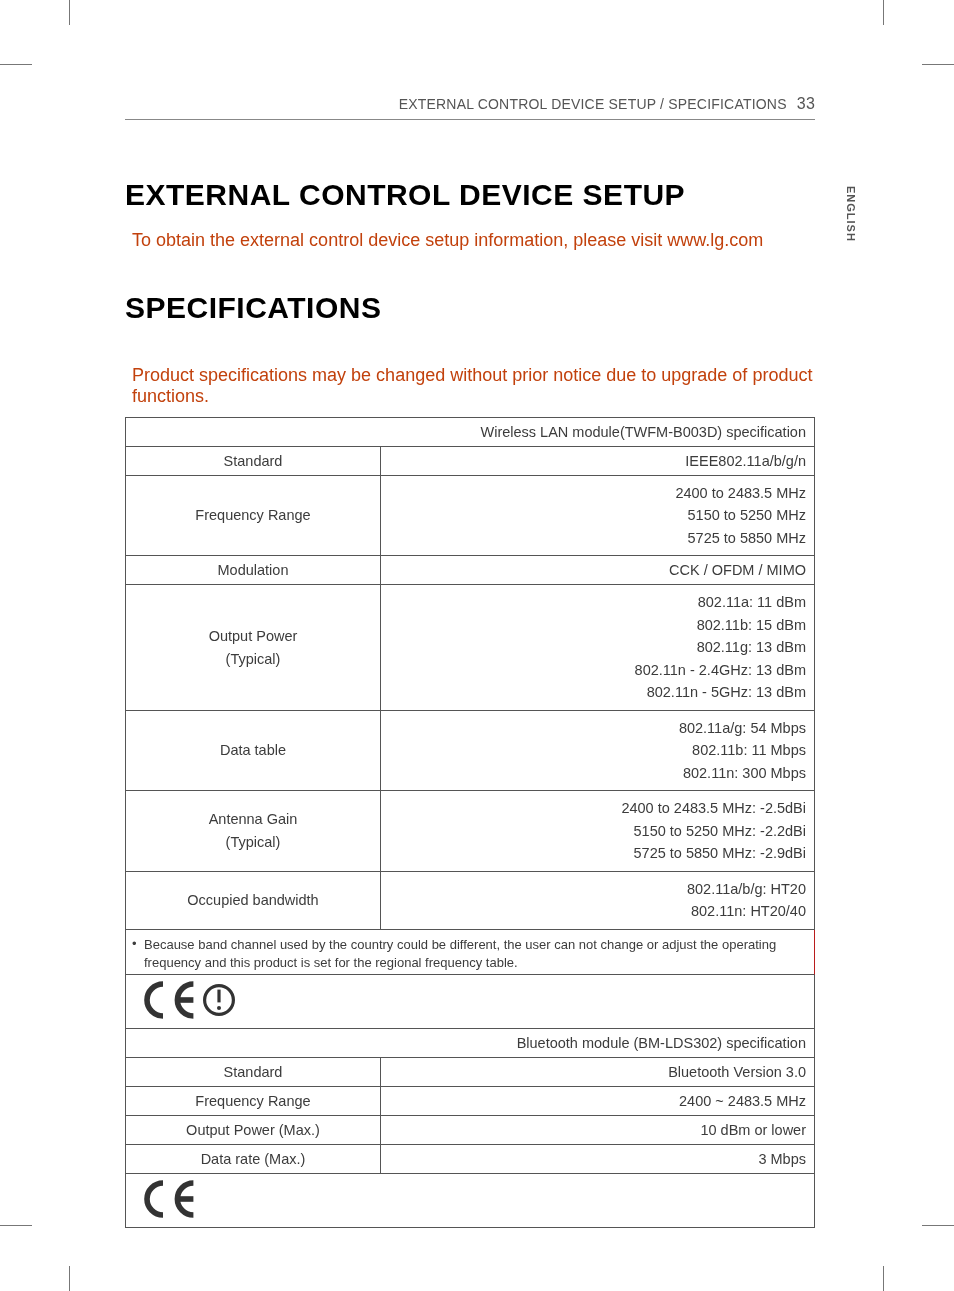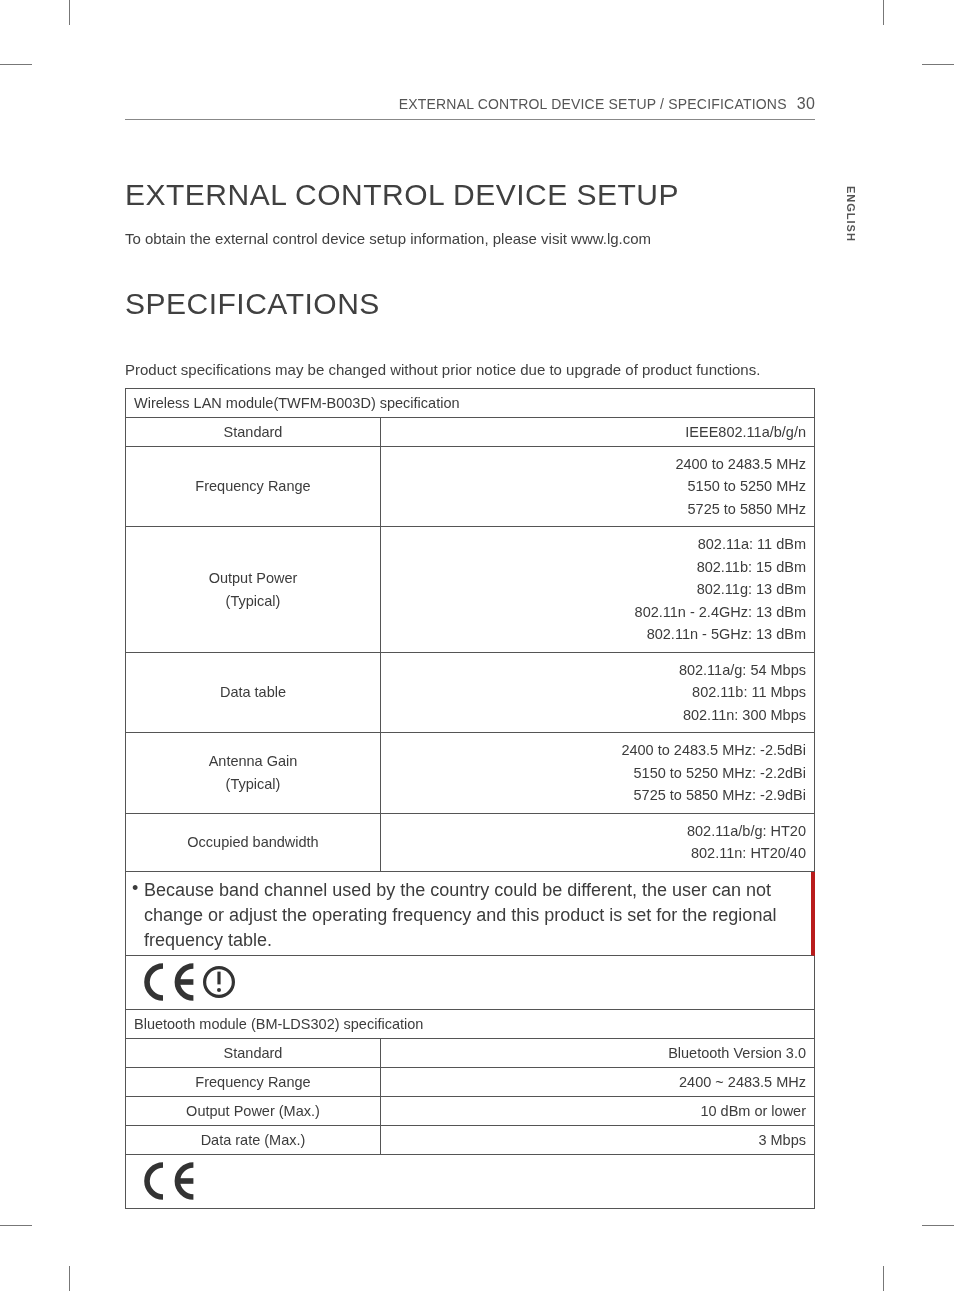--- a/index.html
+++ b/index.html
@@ -43,58 +43,58 @@
     top: 186px;
     writing-mode: vertical-rl;
     font-size: 11px;
     font-weight: bold;
     letter-spacing: 1px;
     color: #555;
   }
 
   h1 {
     font-size: 30px;
-    font-weight: normal;
-    color: #404040;
+    font-weight: bold;
+    color: #000000;
     margin: 58px 0 18px 0;
     letter-spacing: 0.5px;
   }
   .body-text {
-    font-size: 15px;
-    color: #404040;
-    margin: 18px 0 10px 0;
+    font-size: 18px;
+    color: #c2410c;
+    margin: 18px 0 10px 7px;
   }
 
   table.spec {
     width: 100%;
     border-collapse: collapse;
     margin-top: 8px;
   }
   table.spec th, table.spec td {
     border: 1px solid #555;
     font-size: 14.5px;
     color: #3c3c3c;
     font-weight: normal;
     padding: 6px 8px;
     vertical-align: middle;
   }
   table.spec th {
-    text-align: left;
+    text-align: right;
     font-weight: normal;
   }
   table.spec td.label { width: 255px; text-align: center; }
   table.spec td.val   { text-align: right; }
   .multi { line-height: 1.55; }
 
   .note {
-    font-size: 18px;
+    font-size: 13px;
     color: #3c3c3c;
     padding: 6px 14px 2px 6px;
     border-left: 1px solid #555;
-    border-right: 4px solid #b91c1c;
+    border-right: 1px solid #b91c1c;
     border-bottom: 1px solid #555;
   }
   .note .bullet { display:inline-block; width: 12px; }
   .note .txt { display:inline-block; width: calc(100% - 18px); vertical-align: top; line-height: 1.4; }
 
   .cert-row {
     border-left: 1px solid #555;
     border-right: 1px solid #555;
     border-bottom: 1px solid #555;
     padding: 4px 8px 2px 8px;
@@ -115,41 +115,45 @@
 <div class="crop-rightb"></div>
 <div class="crop-bl"></div>
 <div class="crop-br"></div>
 
 <div class="lang-tab">ENGLISH</div>
 
 <div class="page">
 
   <div class="header-line">
     <span>EXTERNAL CONTROL DEVICE SETUP / SPECIFICATIONS</span>
-    <span class="pg">30</span>
+    <span class="pg">33</span>
   </div>
 
   <h1>EXTERNAL CONTROL DEVICE SETUP</h1>
   <div class="body-text">To obtain the external control device setup information, please visit www.lg.com</div>
 
   <h1 style="margin-top:40px;">SPECIFICATIONS</h1>
   <div class="body-text" style="margin-top:40px;">Product specifications may be changed without prior notice due to upgrade of product functions.</div>
 
   <table class="spec">
     <tbody>
         <tr>
           <th colspan="2">Wireless LAN module(TWFM-B003D) specification</th>
         </tr>
     <tr>
       <td class="label">Standard</td>
       <td class="val">IEEE802.11a/b/g/n</td>
     </tr>
     <tr>
       <td class="label multi">Frequency Range</td>
       <td class="val multi">2400 to 2483.5 MHz<br>5150 to 5250 MHz<br>5725 to 5850 MHz</td>
+    </tr>
+    <tr>
+      <td class="label">Modulation</td>
+      <td class="val">CCK / OFDM / MIMO</td>
     </tr>
     <tr>
       <td class="label multi">Output Power<br>(Typical)</td>
       <td class="val multi">802.11a: 11 dBm<br>802.11b: 15 dBm<br>802.11g: 13 dBm<br>802.11n - 2.4GHz: 13 dBm<br>802.11n - 5GHz: 13 dBm</td>
     </tr>
     <tr>
       <td class="label multi">Data table</td>
       <td class="val multi">802.11a/g: 54 Mbps<br>802.11b: 11 Mbps<br>802.11n: 300 Mbps</td>
     </tr>
     <tr>

